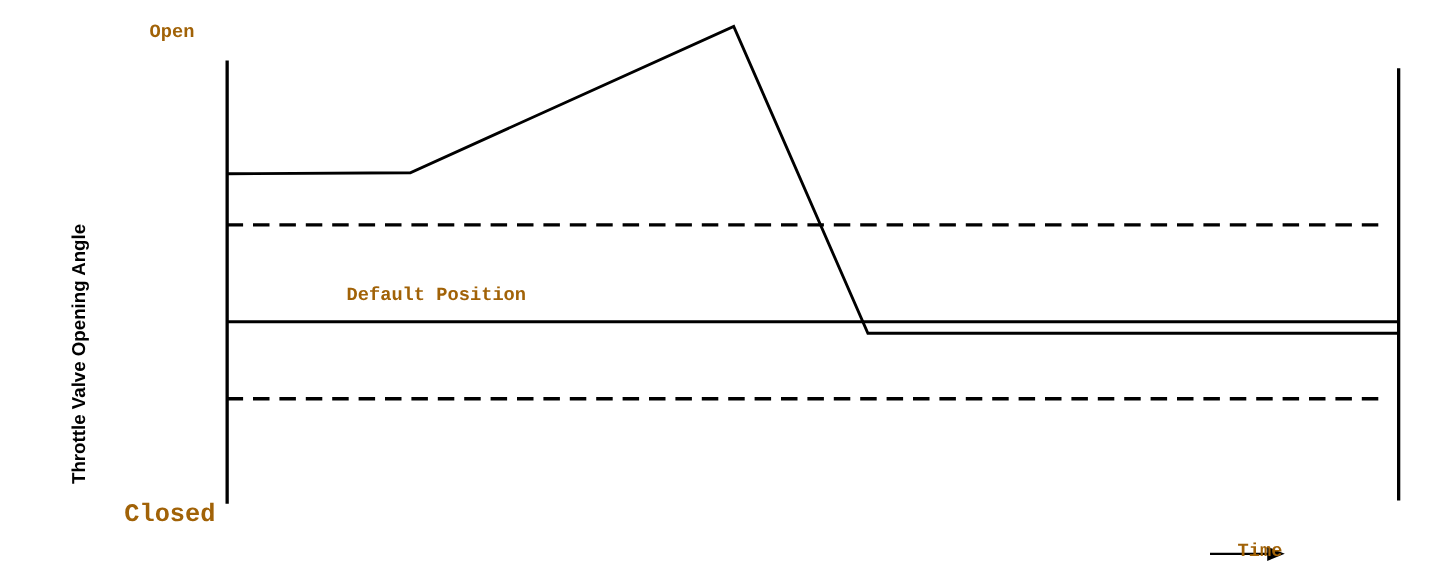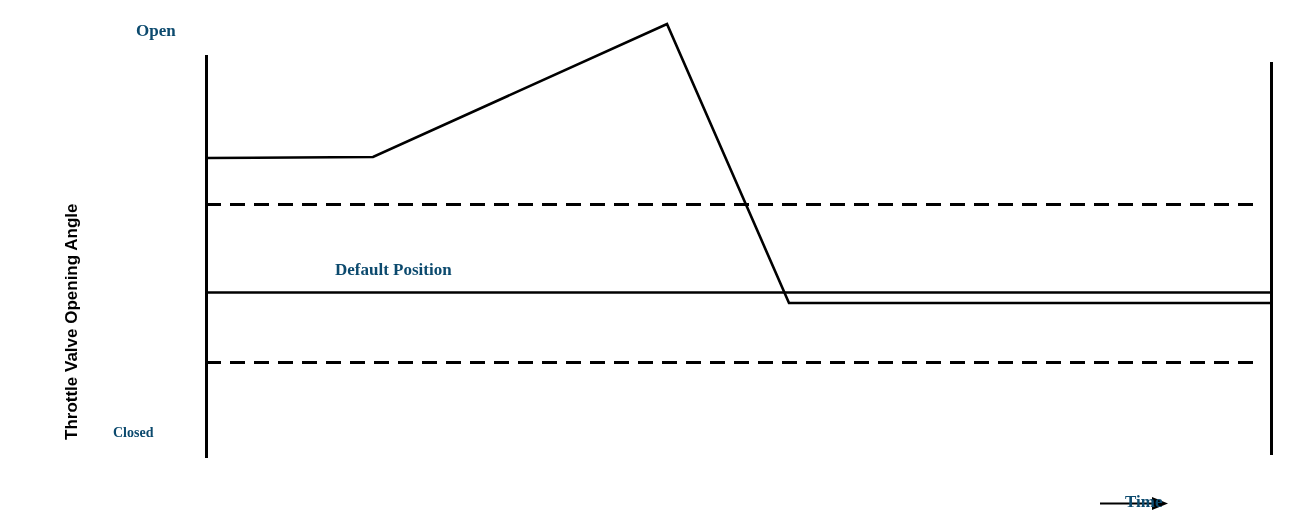--- a/index.html
+++ b/index.html
@@ -18,44 +18,44 @@
   }
   #plot-svg {
     position: absolute;
     left: 0;
     top: 0;
     width: 1312px;
     height: 530px;
   }
   .lbl {
     position: absolute;
-    font-family: Liberation Serif, serif;
+    font-family: Liberation Mono, monospace;
     font-weight: bold;
-    color: #0c4a6e;
+    color: #a16207;
     white-space: pre;
     line-height: 1.18;
   }
   #ylabel {
     position: absolute;
     left: 0;
     top: 0;
     width: 400px;
     height: 26px;
     transform-origin: 0 0;
     transform: translate(62px, 440px) rotate(-90deg);
     font-family: "Liberation Sans", sans-serif;
     font-weight: bold;
     font-size: 17px;
     color: #000000;
     text-align: left;
     white-space: pre;
   }
   #open-label    { left: 136px; top: 21px;  font-size: 17px; }
-  #closed-label  { left: 113px; top: 425px; font-size: 14px; }
-  #default-label { left: 315px; top: 260px; font-size: 17px; margin-left: 20px; }
+  #closed-label  { left: 113px; top: 455px; font-size: 23px; }
+  #default-label { left: 315px; top: 260px; font-size: 17px; }
   #actual-label  { left: 733px; top: 90px;  font-size: 17px; text-align: center; }
   #time-label    { left: 1125px; top: 492px; font-size: 17px; }
 </style>
 </head>
 <body>
 
 <div id="stage">
 
   <svg id="plot-svg" viewBox="0 0 1312 530" xmlns="http://www.w3.org/2000/svg">
 

